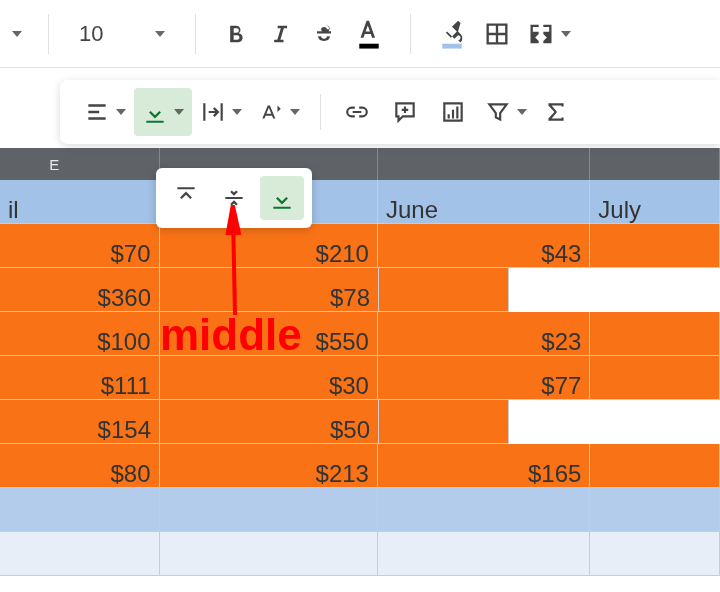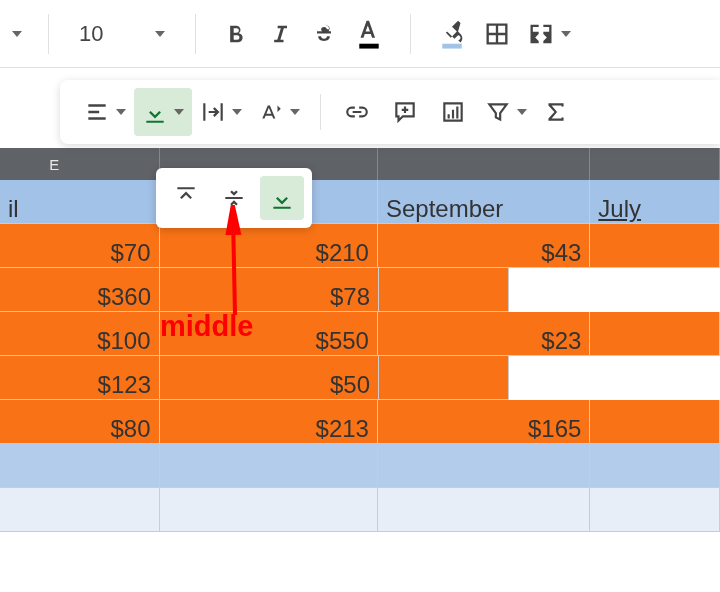--- a/index.html
+++ b/index.html
@@ -20,32 +20,32 @@
 
 .valign-popup { position: absolute; top: 168px; left: 156px; background: #fff; box-shadow: 0 2px 10px rgba(0,0,0,0.2); border-radius: 6px; padding: 8px; display: flex; gap: 4px; z-index: 30; }
 .valign-opt { width: 44px; height: 44px; display: flex; align-items: center; justify-content: center; cursor: pointer; border-radius: 4px; color: #444; }
 .valign-opt.active { background: #d8ead8; }
 .valign-opt.active svg { color: #137333; }
 
 .sheet { position: absolute; top: 148px; left: 0; right: 0; }
 .colheaders { display: flex; background: #5f6368; height: 32px; }
 .colhdr { border-right: 1px solid #888; display: flex; align-items: center; justify-content: center; color: #e8e8e8; font-size: 15px; }
 .row { display: flex; height: 44px; }
-.cell { border-right: 1px solid #ccc; border-bottom: 1px solid #ccc; display: flex; align-items: flex-end; font-size: 24px; color: #333; padding: 0 8px; }
+.cell { border-right: 1px solid #ccc; border-bottom: 1px solid #ccc; display: flex; align-items: flex-start; font-size: 24px; color: #333; padding: 16px 8px; }
 .hdr-row .cell { background: #a3c2e8; font-size: 24px; justify-content: flex-start; }
 .data-row .cell { background: #f97316; justify-content: flex-end; }
 .sel-row .cell { background: #b4cceb; }
 .sel-row2 .cell { background: #e8eef7; }
 
 .col0 { width: 160px; }
 .col1 { width: 219px; }
 .col2 { width: 213px; }
-.col3 { width: 130px; text-decoration: underline; }
-
-.annotation { position: absolute; z-index: 50; color: #ff0000; font-size: 29px; font-weight: bold; pointer-events: none; }
+.col3 { width: 130px; }
+
+.annotation { position: absolute; z-index: 50; color: #ff0000; font-size: 44px; font-weight: bold; pointer-events: none; }
 .arrow-svg { position: absolute; z-index: 49; pointer-events: none; }
 </style>
 </head>
 <body>
 
 <div class="toolbar1">
   <div class="tb-btn" style="margin-left:0">
     <div class="dropdown-arrow"></div>
   </div>
   <div class="tb-sep"></div>
@@ -179,21 +179,21 @@
     <div class="colhdr col3"></div>
   </div>
   <div class="row hdr-row">
     <div class="cell col0">
         <span>il</span>
       </div>
     <div class="cell col1">
         <span></span>
       </div>
     <div class="cell col2">
-        <span>September</span>
+        <span>June</span>
       </div>
     <div class="cell col3">
         <span>July</span>
       </div>
   </div>
   <div class="row data-row">
     <div class="cell col0">
         <span>$70</span>
       </div>
     <div class="cell col1">
@@ -226,21 +226,35 @@
       </div>
     <div class="cell col2">
         <span>$23</span>
       </div>
     <div class="cell col3">
         <span></span>
       </div>
   </div>
   <div class="row data-row">
     <div class="cell col0">
-        <span>$123</span>
+        <span>$111</span>
+      </div>
+    <div class="cell col1">
+        <span>$30</span>
+      </div>
+    <div class="cell col2">
+        <span>$77</span>
+      </div>
+    <div class="cell col3">
+        <span></span>
+      </div>
+  </div>
+  <div class="row data-row">
+    <div class="cell col0">
+        <span>$154</span>
       </div>
     <div class="cell col1">
         <span>$50</span>
       </div>
     <div class="cell col3">
         <span></span>
       </div>
   </div>
   <div class="row data-row">
     <div class="cell col0">

